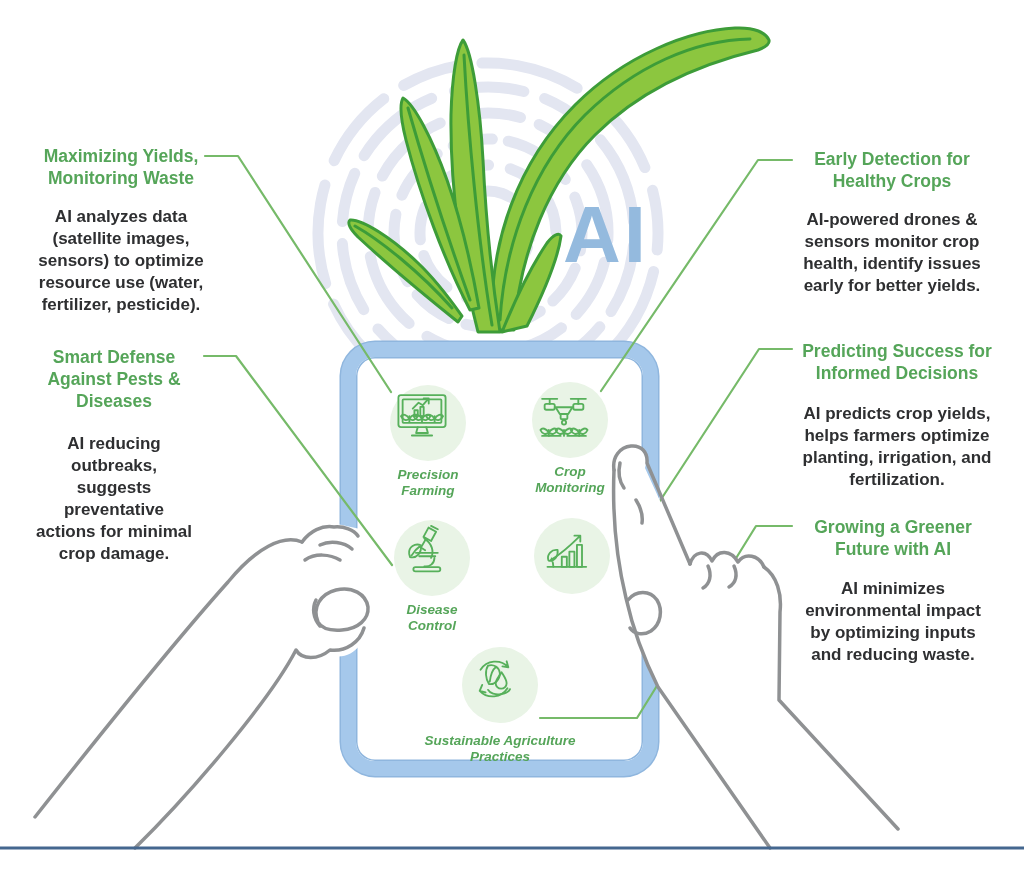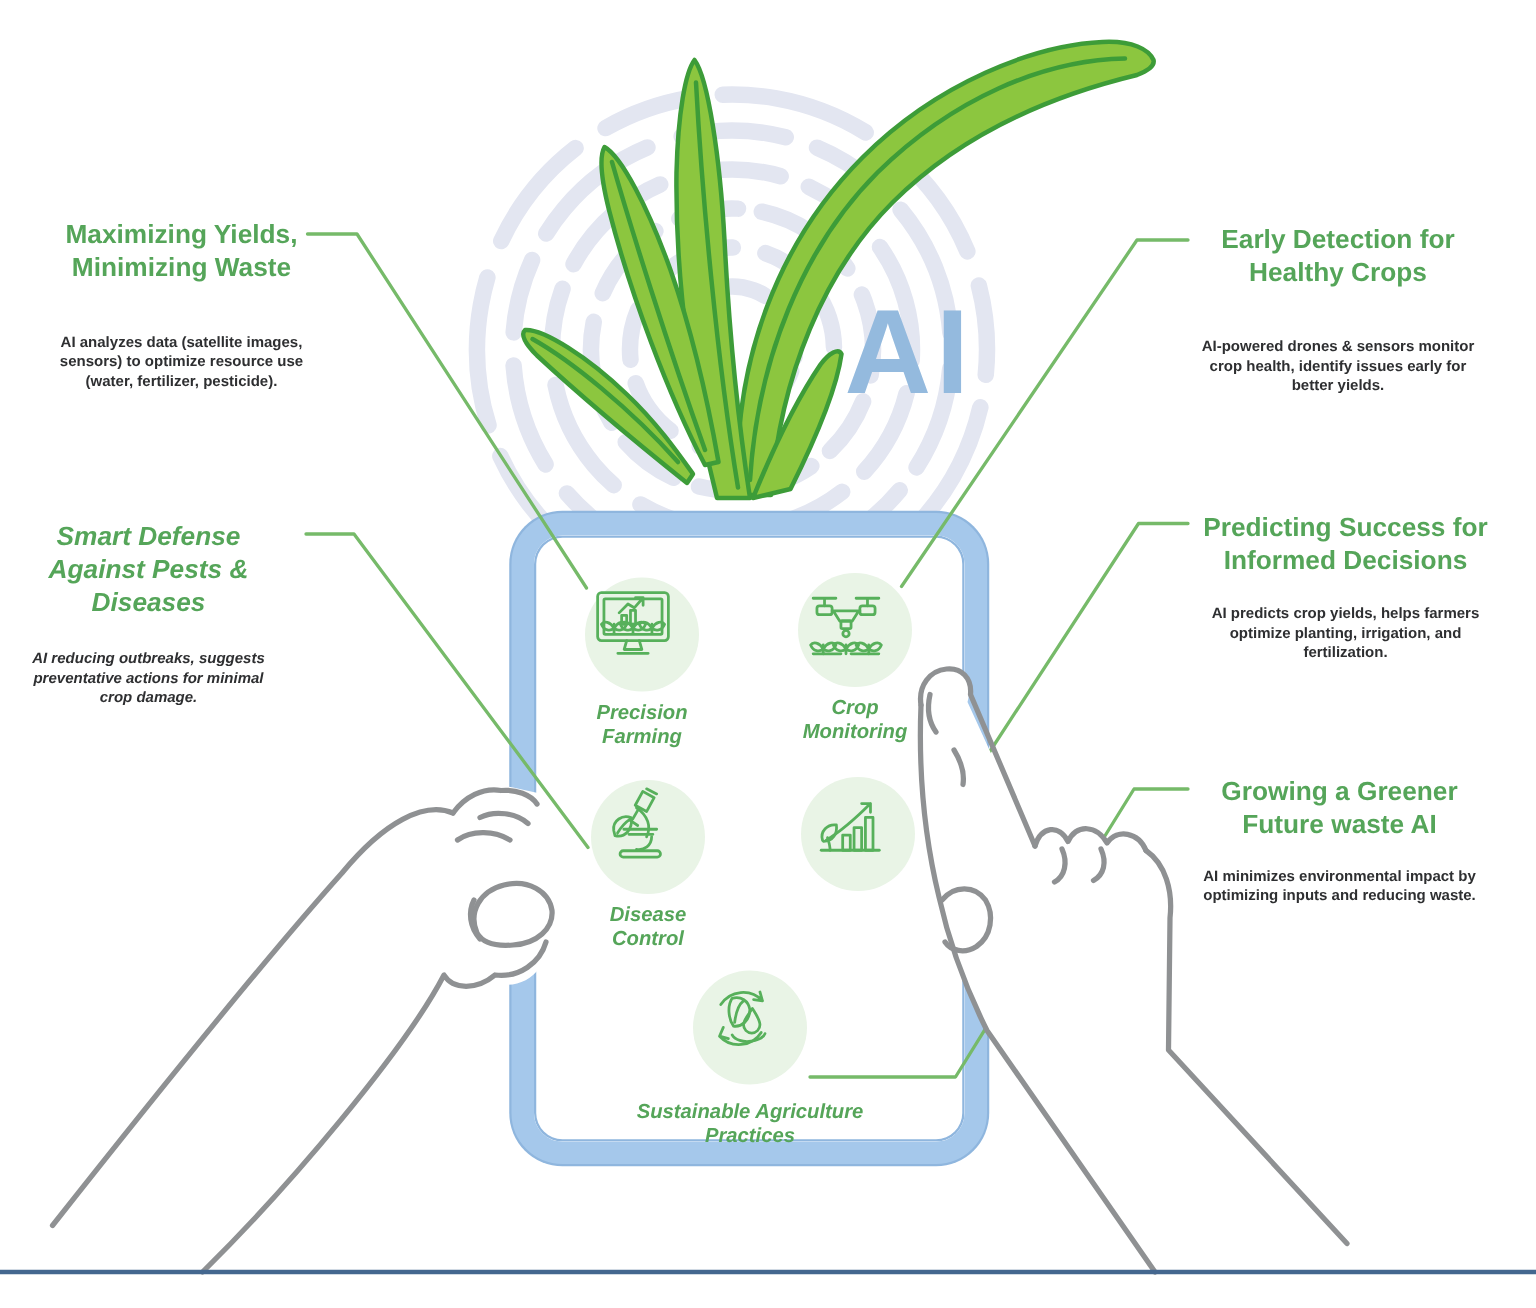--- a/index.html
+++ b/index.html
@@ -10,21 +10,21 @@
   #tablet{position:absolute;left:341px;top:342px;width:287px;height:404px;
           background:#ffffff;border:15px solid #a5c8eb;border-radius:34px;z-index:2;
           box-shadow:0 0 0 1.5px #8fb6de, inset 0 0 0 1.5px #8fb6de;}
   .tile-circle{position:absolute;width:76px;height:76px;border-radius:50%;
           background:#e9f4e6;display:flex;align-items:center;justify-content:center;z-index:3;}
   .tile-label{position:absolute;z-index:3;color:#55a559;font-weight:700;font-size:13.5px;
           line-height:1.2;text-align:center;white-space:pre-line;font-style:italic;}
   #overlay-svg{z-index:4;}
   .callout{position:absolute;z-index:5;text-align:center;}
   .co-heading{color:#55a559;font-weight:700;font-size:17.5px;line-height:1.25;white-space:pre-line;}
-  .co-body{color:#2e2f31;font-weight:700;font-size:10px;line-height:1.3;margin:32px auto 0 auto;}
+  .co-body{color:#2e2f31;font-weight:700;font-size:17px;line-height:1.3;margin:16px auto 0 auto;}
   #c1 .co-body{width:175px;}
   #c2 .co-body{width:162px;margin-top:20px;}
   #c3 .co-body{width:195px;}
   #c4 .co-body{width:200px;margin-top:18px;}
   #c5 .co-body{width:198px;margin-top:17px;}
   .ic{stroke:#57b05b;fill:none;stroke-width:2.2;stroke-linecap:round;stroke-linejoin:round;}
 </style>
 </head>
 <body>
 
@@ -172,42 +172,42 @@
       <path d="M734,566 C738,575 736,583 729,587"></path>
       <path d="M764,567 C777,576 782,594 780,612 L779,700 L898,829"></path>
       <path d="M628,600 C636,590 650,590 657,600 C663,610 661,624 651,631 C643,636 634,634 630,628"></path>
     </g>
 
     <path d="M0,848 H1024" stroke="#44678f" stroke-width="3" fill="none"></path>
   </svg>
 
   <div class="callout" id="c1" style="left:16px;top:146px;width:210px;">
     <div class="co-heading">Maximizing Yields,
-Minimizing Waste</div>
+Monitoring Waste</div>
     <div class="co-body">AI analyzes data (satellite images, sensors) to optimize resource use (water, fertilizer, pesticide).</div>
   </div>
 
-  <div class="callout" id="c2" style="left:4px;top:347px;width:190px;font-style:italic;">
+  <div class="callout" id="c2" style="left:19px;top:347px;width:190px;">
     <div class="co-heading">Smart Defense
 Against Pests &amp;
 Diseases</div>
     <div class="co-body">AI reducing outbreaks, suggests preventative actions for minimal crop damage.</div>
   </div>
 
   <div class="callout" id="c3" style="left:787px;top:149px;width:210px;">
     <div class="co-heading">Early Detection for
 Healthy Crops</div>
     <div class="co-body">AI-powered drones &amp; sensors monitor crop health, identify issues early for better yields.</div>
   </div>
 
   <div class="callout" id="c4" style="left:790px;top:341px;width:214px;">
     <div class="co-heading">Predicting Success for
 Informed Decisions</div>
     <div class="co-body">AI predicts crop yields, helps farmers optimize planting, irrigation, and fertilization.</div>
   </div>
 
   <div class="callout" id="c5" style="left:788px;top:517px;width:210px;">
     <div class="co-heading">Growing a Greener
-Future waste AI</div>
+Future with AI</div>
     <div class="co-body">AI minimizes environmental impact by optimizing inputs and reducing waste.</div>
   </div>
 
 </div>
 
 </body></html>

